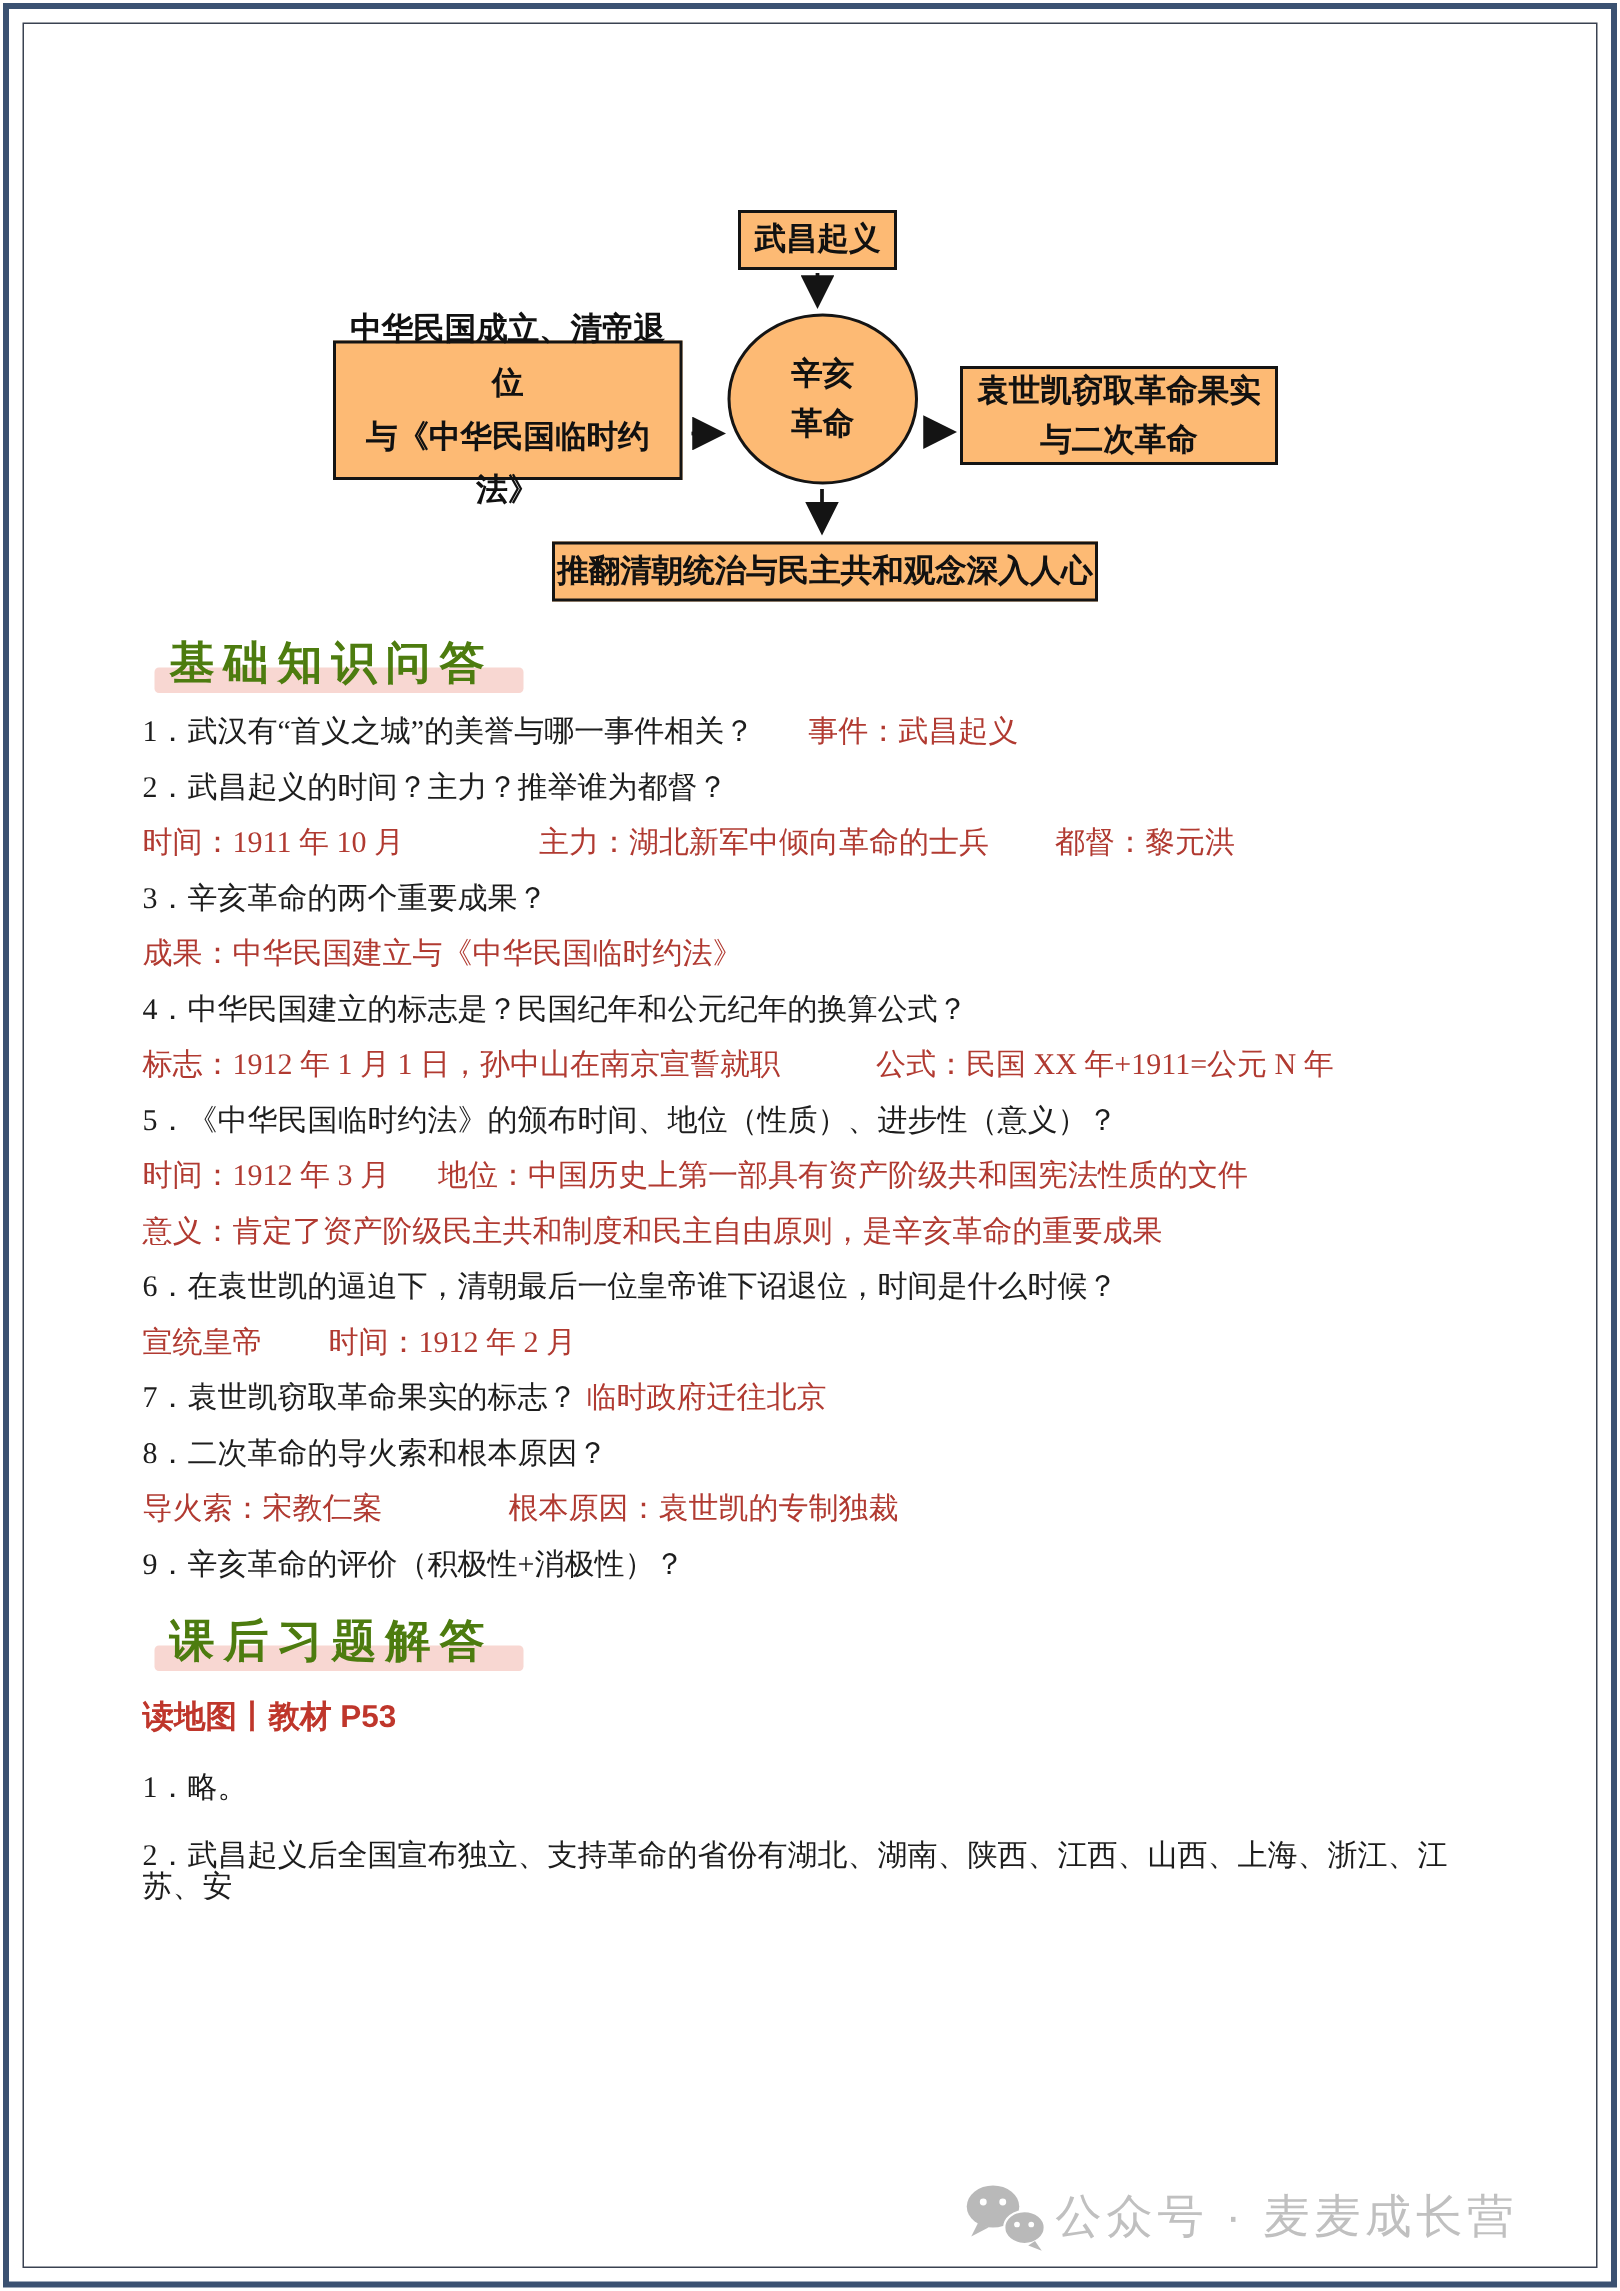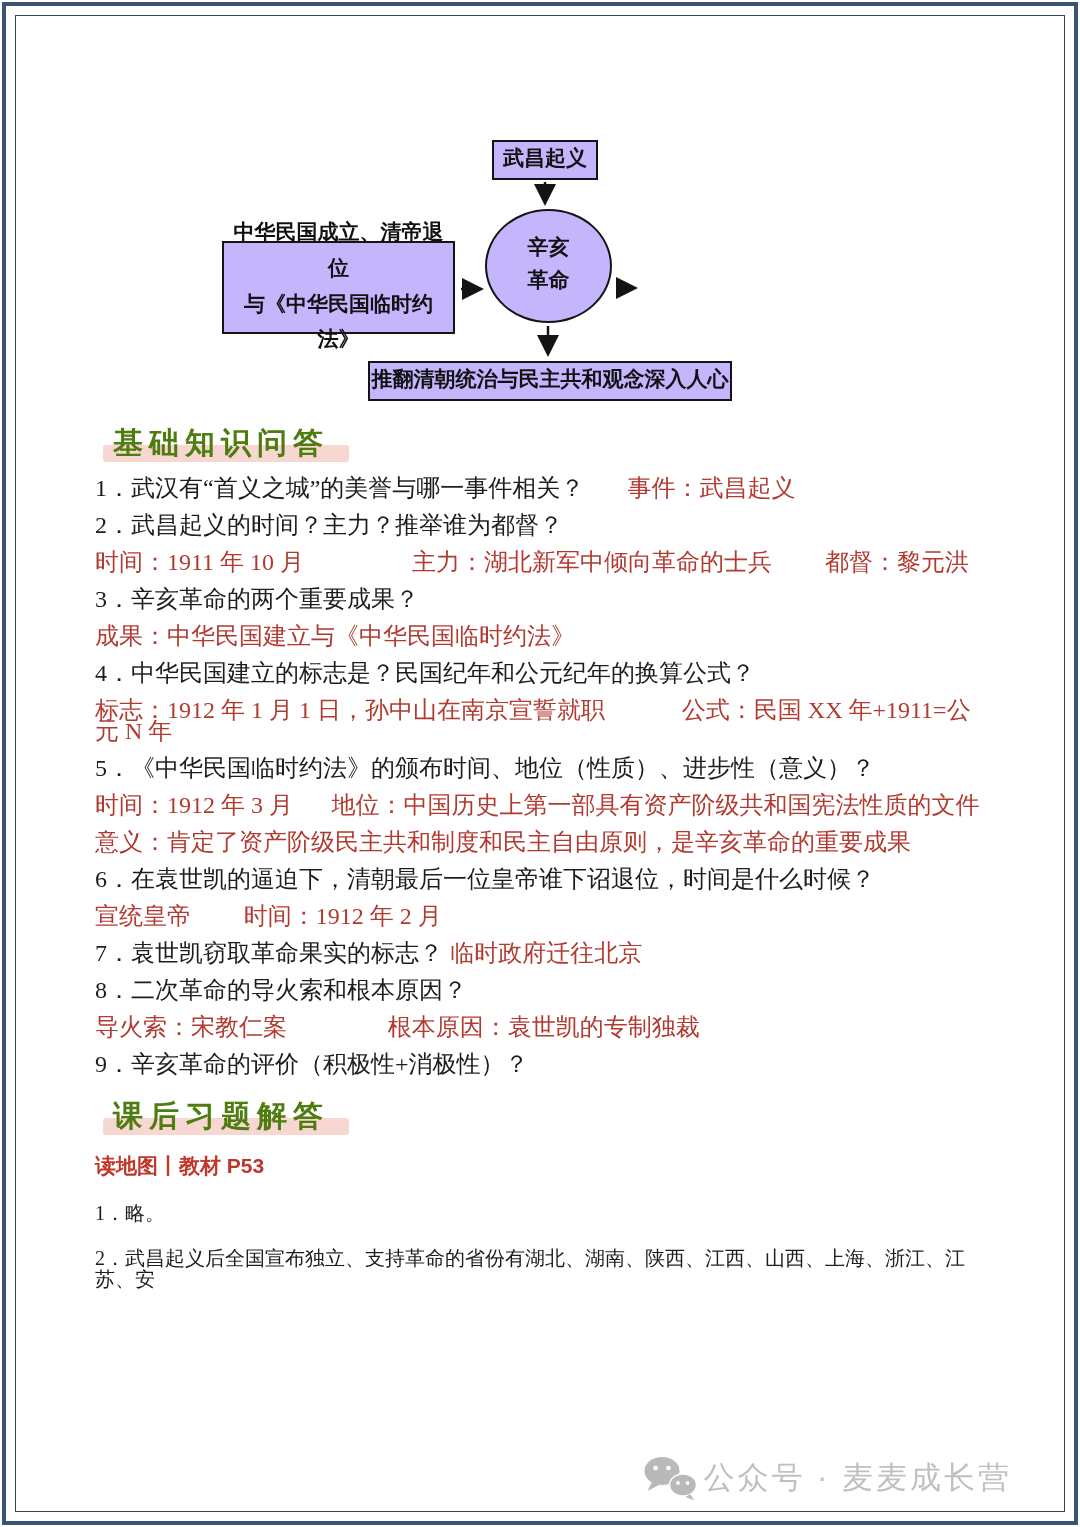--- a/index.html
+++ b/index.html
@@ -14,49 +14,49 @@
     border:4px solid #3b5272; pointer-events:none;
   }
   .frame-inner {
     position:absolute; left:15px; top:15px; right:15px; bottom:15px;
     border:1.5px solid #3a4251; pointer-events:none;
   }
 
   
   .diagram { position:absolute; left:0; top:133px; width:1080px; height:280px; }
   .dbox {
-    position:absolute; border:2px solid #141414; background:#c4b5fd;
+    position:absolute; border:2px solid #141414; background:#fdba74;
     display:flex; flex-direction:column; align-items:center; justify-content:center;
-    text-align:center; font-family:Liberation Mono, monospace; font-weight:bold;
+    text-align:center; font-family:Liberation Serif, serif; font-weight:bold;
     color:#111; font-size:21px; line-height:1.7; box-sizing:border-box;
   }
   .box-top    { left:492px; top:7px;   width:106px; height:40px; line-height:1.1; }
   .circle     { left:485px; top:76px;  width:127px; height:114px; border-radius:50%; line-height:1.55; }
-  .box-left   { left:222px; top:108px; width:233px; height:93px; }
+  .box-left   { left:222px; top:94px; width:233px; height:93px; }
   .box-right  { left:640px; top:111px; width:212px; height:66px; line-height:1.55; }
   .box-bottom { left:368px; top:228px; width:364px; height:40px; line-height:1.1; }
   .arrows { position:absolute; left:0; top:0; }
 
   
   .content { position:absolute; left:95px; top:424px; width:898px; }
 
   .heading-row { margin:0 0 16px 0; }
   .heading-row.second { margin-top:22px; margin-bottom:20px; }
   .sec-heading {
     position:relative; display:inline-block; margin-left:18px;
     font-family:"Liberation Sans", sans-serif; font-weight:bold;
     font-size:30px; line-height:38px; letter-spacing:6px; color:#4d7c0f;
   }
   .sec-heading .hl {
     position:absolute; left:-10px; right:-20px; bottom:0px; height:17px;
     background:#f8d7d2; border-radius:3px; z-index:0;
   }
   .sec-heading .txt { position:relative; z-index:1; }
 
-  .qa-line { font-size:24px; line-height:21px; margin:0 0 16px 0; }
+  .qa-line { font-size:20px; line-height:21px; margin:0 0 16px 0; }
   .qa-line.para {
     line-height:37.5px; margin-bottom:8px; text-align:justify;
     word-break:break-all;
   }
   .ques { color:#1d1d1d; }
   .ans  { color:#b13a31; }
 
   .sublabel {
     font-family:"Liberation Sans", sans-serif; font-weight:bold;
     font-size:21px; line-height:22px; color:#bf362b; margin:0 0 26px 0;
@@ -93,20 +93,24 @@
     <div class="dbox box-top">
       <span>武昌起义</span>
     </div>
     <div class="dbox circle">
       <span>辛亥</span>
       <span>革命</span>
     </div>
     <div class="dbox box-left">
       <span>中华民国成立、清帝退位</span>
       <span>与《中华民国临时约法》</span>
+    </div>
+    <div class="dbox box-right">
+      <span>袁世凯窃取革命果实</span>
+      <span>与二次革命</span>
     </div>
     <div class="dbox box-bottom">
       <span>推翻清朝统治与民主共和观念深入人心</span>
     </div>
   </div>
 
   <div class="content">
 
     <div class="heading-row">
       <div class="sec-heading">

